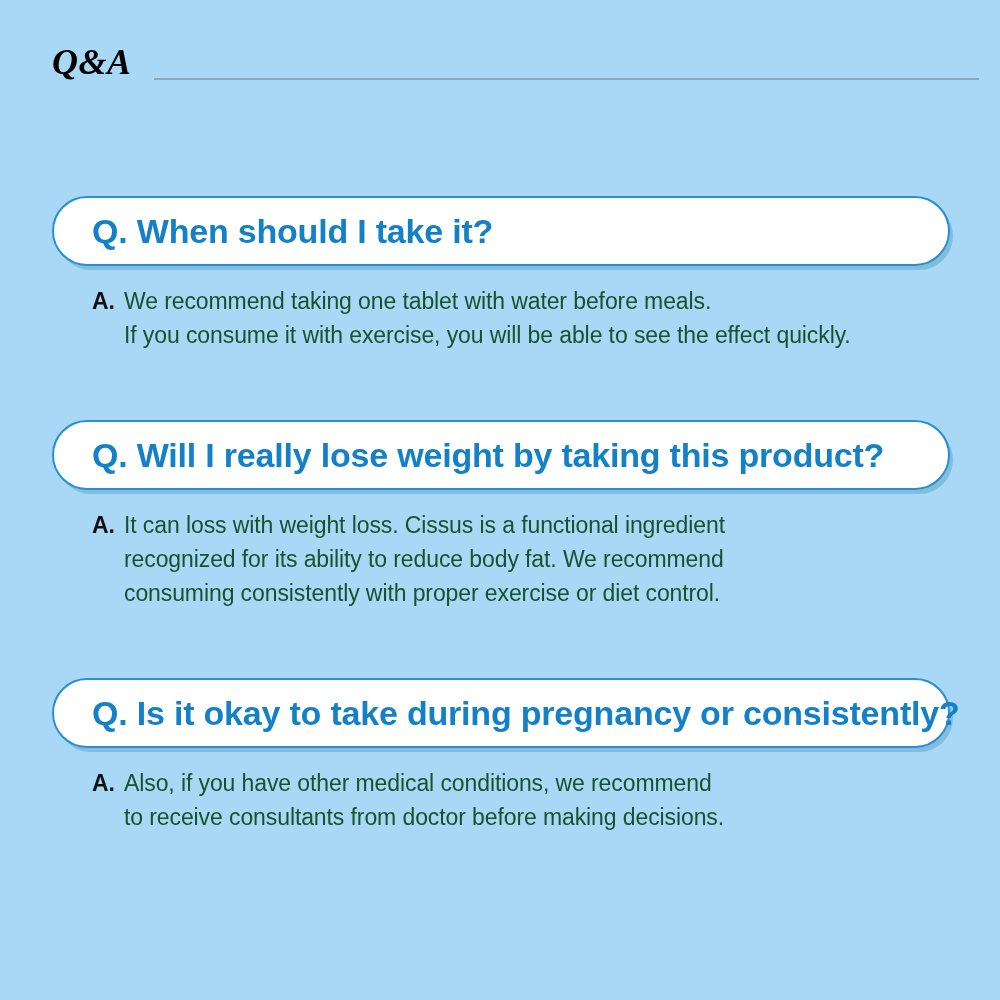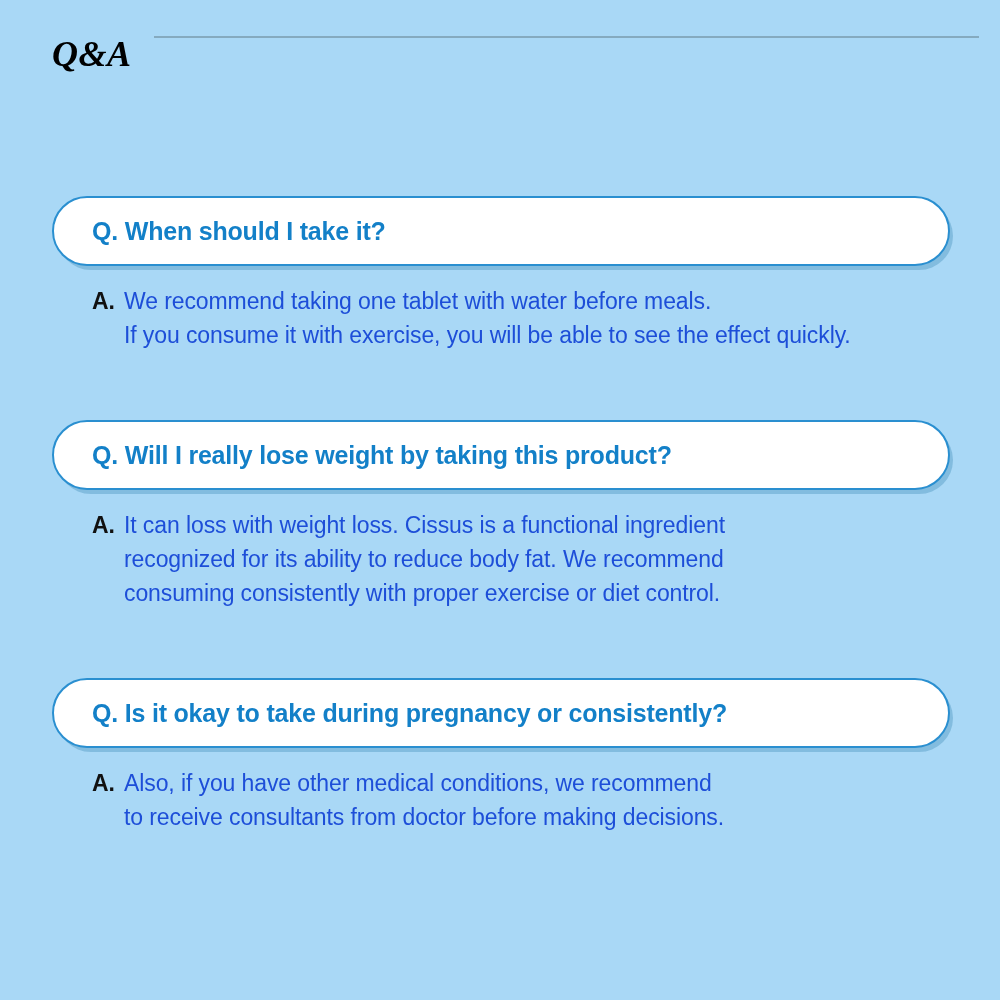--- a/index.html
+++ b/index.html
@@ -16,21 +16,21 @@
   }
 
   
   .header {
     position: absolute;
     top: 36px;
     left: 52px;
     right: 40px;
     height: 44px;
     display: flex;
-    align-items: flex-start;
+    align-items: flex-end;
   }
   .header-title {
     font-family: "Liberation Serif", serif;
     font-style: italic;
     font-weight: 700;
     font-size: 36px;
     line-height: 1;
     color: #000000;
     letter-spacing: 0.5px;
     white-space: nowrap;
@@ -68,21 +68,21 @@
     border: 2px solid #2a8fd0;
     border-radius: 36px;
     display: flex;
     align-items: center;
     padding-left: 38px;
     padding-right: 30px;
     box-shadow: 4px 5px 0 -1px rgba(41, 122, 170, 0.30);
   }
   .question-text {
     color: #1380c8;
-    font-size: 25px;
+    font-size: 34px;
     font-weight: 700;
     line-height: 1;
     letter-spacing: -0.2px;
     white-space: nowrap;
   }
 
   .answer {
     margin-top: 18px;
     margin-left: 92px;
     display: flex;
@@ -93,21 +93,21 @@
     font-size: 23px;
     font-weight: 700;
     line-height: 34px;
     flex: 0 0 auto;
     margin-right: 9px;
   }
   .answer-lines {
     flex: 1 1 auto;
   }
   .answer-line {
-    color: #1d4ed8;
+    color: #14532d;
     font-size: 23px;
     font-weight: 400;
     line-height: 34px;
     white-space: nowrap;
     letter-spacing: -0.1px;
   }
 </style>
 </head>
 <body>
 

